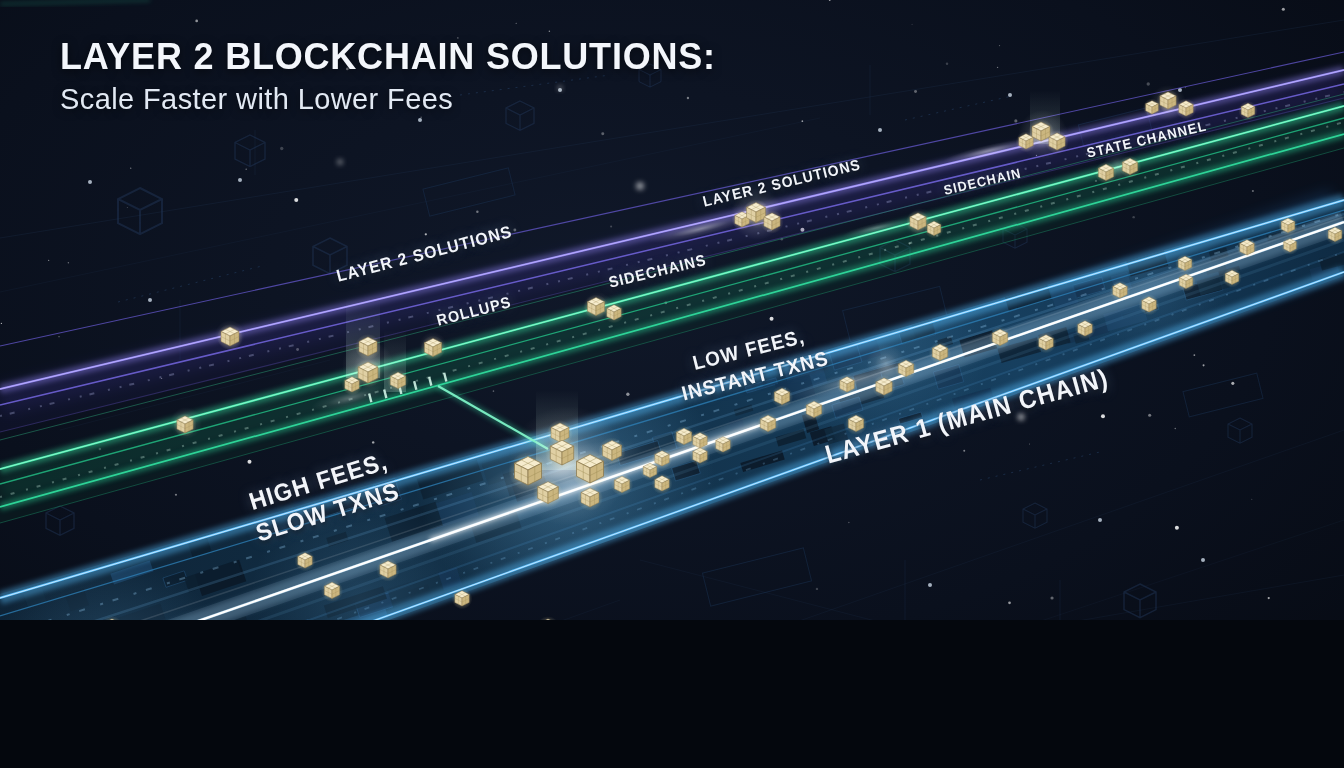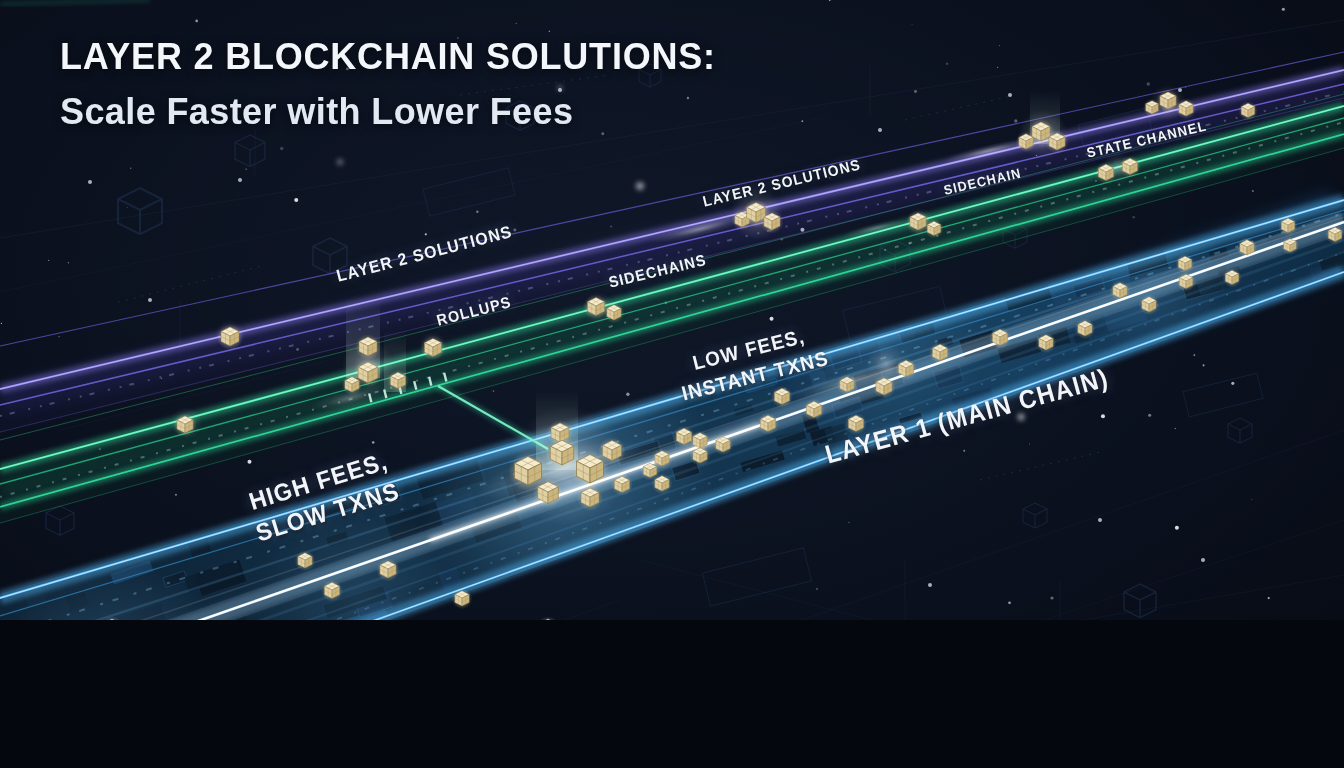--- a/index.html
+++ b/index.html
@@ -2,21 +2,21 @@
 <html><head>
 <meta charset="utf-8">
 <style>
   html,body{margin:0;padding:0;background:#04070d;}
   .stage{position:relative;width:1344px;height:620px;overflow:hidden;
          font-family:"Liberation Sans",sans-serif;background:#1d4ed8;}
   .stage svg{position:absolute;left:0;top:0;}
   .title{position:absolute;left:60px;top:36px;color:#f3f6fb;}
   .title h1{margin:0;font-size:36px;font-weight:700;letter-spacing:.8px;
             color:#f3f6fb;text-shadow:0 2px 10px rgba(0,0,0,.6);}
-  .title .sub{margin-top:13px;font-size:36px;font-weight:700;letter-spacing:.4px;
+  .title .sub{margin-top:5px;font-size:29px;font-weight:400;letter-spacing:.4px;
               color:#e2e9f3;text-shadow:0 2px 8px rgba(0,0,0,.55);}
   .lbl{position:absolute;color:#f2f5fa;font-weight:700;white-space:nowrap;
        letter-spacing:1.2px;transform-origin:0 50%;
        text-shadow:0 0 12px rgba(170,200,255,.35),0 2px 6px rgba(0,0,0,.7);}
   .lbl.block{text-align:center;transform-origin:50% 50%;font-weight:600;}
   #lb-l2l{left:337px;top:267px;font-size:17px;transform:rotate(-14.5deg) scaleX(.93);}
   #lb-rollups{left:437px;top:312px;font-size:15.5px;transform:rotate(-14.5deg) scaleX(.93);}
   #lb-sidechains{left:609px;top:274px;font-size:15.5px;transform:rotate(-13.5deg) scaleX(.93);}
   #lb-l2r{left:703px;top:193px;font-size:15px;transform:rotate(-13.5deg) scaleX(.93);}
   #lb-sidechain{left:944px;top:183px;font-size:13.5px;transform:rotate(-13deg) scaleX(.93);}

